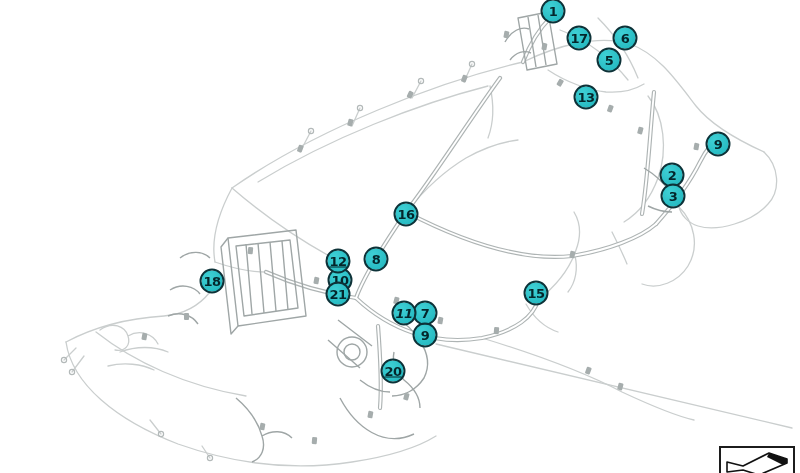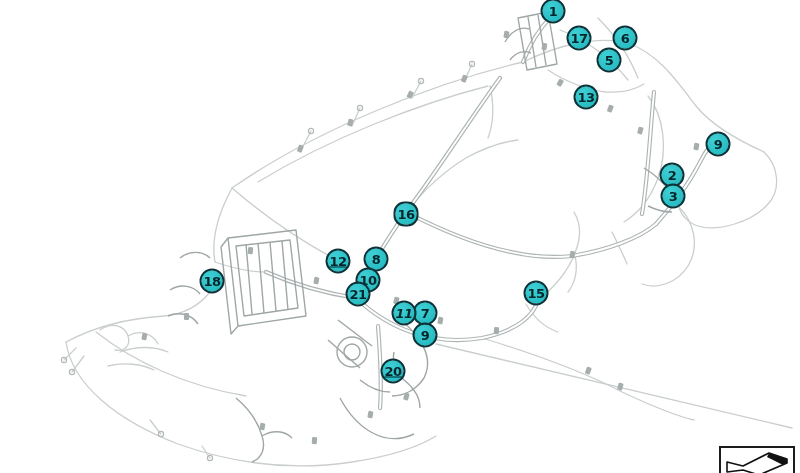--- a/index.html
+++ b/index.html
@@ -163,31 +163,31 @@
 
   <div id="callout-layer">
       <div class="callout" style="left: 553px; top: 11px; background: radial-gradient(circle at 35% 30%, rgb(63, 208, 213), rgb(31, 180, 188));">1</div>
       <div class="callout" style="left: 672px; top: 175px; background: radial-gradient(circle at 35% 30%, rgb(63, 208, 213), rgb(31, 180, 188));">2</div>
       <div class="callout" style="left: 673px; top: 196px; background: radial-gradient(circle at 35% 30%, rgb(63, 208, 213), rgb(31, 180, 188));">3</div>
       <div class="callout" style="left: 609px; top: 60px; background: radial-gradient(circle at 35% 30%, rgb(63, 208, 213), rgb(31, 180, 188));">5</div>
       <div class="callout" style="left: 625px; top: 38px; background: radial-gradient(circle at 35% 30%, rgb(63, 208, 213), rgb(31, 180, 188));">6</div>
       <div class="callout" style="left: 425px; top: 313px; background: radial-gradient(circle at 35% 30%, rgb(63, 208, 213), rgb(31, 180, 188));">7</div>
       <div class="callout" style="left: 376px; top: 259px; background: radial-gradient(circle at 35% 30%, rgb(63, 208, 213), rgb(31, 180, 188));">8</div>
       <div class="callout" style="left: 425px; top: 335px; background: radial-gradient(circle at 35% 30%, rgb(63, 208, 213), rgb(31, 180, 188));">9</div>
-      <div class="callout" style="left: 368px; top: 280px; background: radial-gradient(circle at 35% 30%, rgb(63, 208, 213), rgb(31, 180, 188));">10</div>
+      <div class="callout" style="left: 340px; top: 280px; background: radial-gradient(circle at 35% 30%, rgb(63, 208, 213), rgb(31, 180, 188));">10</div>
       <div class="callout" style="left: 404px; top: 313px; background: radial-gradient(circle at 35% 30%, rgb(63, 208, 213), rgb(31, 180, 188)); font-style: italic;">11</div>
       <div class="callout" style="left: 338px; top: 261px; background: radial-gradient(circle at 35% 30%, rgb(63, 208, 213), rgb(31, 180, 188)); text-decoration: underline;">12</div>
       <div class="callout" style="left: 586px; top: 97px; background: radial-gradient(circle at 35% 30%, rgb(63, 208, 213), rgb(31, 180, 188));">13</div>
       <div class="callout" style="left: 718px; top: 144px; background: radial-gradient(circle at 35% 30%, rgb(63, 208, 213), rgb(31, 180, 188));">9</div>
       <div class="callout" style="left: 536px; top: 293px; background: radial-gradient(circle at 35% 30%, rgb(63, 208, 213), rgb(31, 180, 188));">15</div>
-      <div class="callout" style="left: 406px; top: 214px; background: radial-gradient(circle at 35% 30%, rgb(63, 208, 213), rgb(31, 180, 188)); border-radius: 11px;">16</div>
+      <div class="callout" style="left: 406px; top: 214px; background: radial-gradient(circle at 35% 30%, rgb(63, 208, 213), rgb(31, 180, 188));">16</div>
       <div class="callout" style="left: 579px; top: 20px; background: radial-gradient(circle at 35% 30%, rgb(63, 208, 213), rgb(31, 180, 188)); margin-top: 18px;">17</div>
       <div class="callout" style="left: 212px; top: 281px; background: radial-gradient(circle at 35% 30%, rgb(63, 208, 213), rgb(31, 180, 188));">18</div>
       <div class="callout" style="left: 393px; top: 371px; background: radial-gradient(circle at 35% 30%, rgb(63, 208, 213), rgb(31, 180, 188)); text-decoration: underline;">20</div>
-      <div class="callout" style="left: 338px; top: 294px; background: radial-gradient(circle at 35% 30%, rgb(63, 208, 213), rgb(31, 180, 188)); margin-left: 20px;">21</div>
+      <div class="callout" style="left: 338px; top: 294px; background: radial-gradient(circle at 35% 30%, rgb(63, 208, 213), rgb(31, 180, 188));">21</div>
     </div>
 
   <div id="dir-box">
     <svg width="72" height="44" viewBox="0 0 72 44">
       <path d="M6 24 L6 14 L22 18 L48 5 L66 11 L66 15 L38 27 L22 22 Z" fill="#ffffff" stroke="#111111" stroke-width="1.6" stroke-linejoin="round"></path>
       <path d="M48 5 L66 11 L66 15 L62 17 L46 9 Z" fill="#111111"></path>
     </svg>
   </div>
 
 </div>

